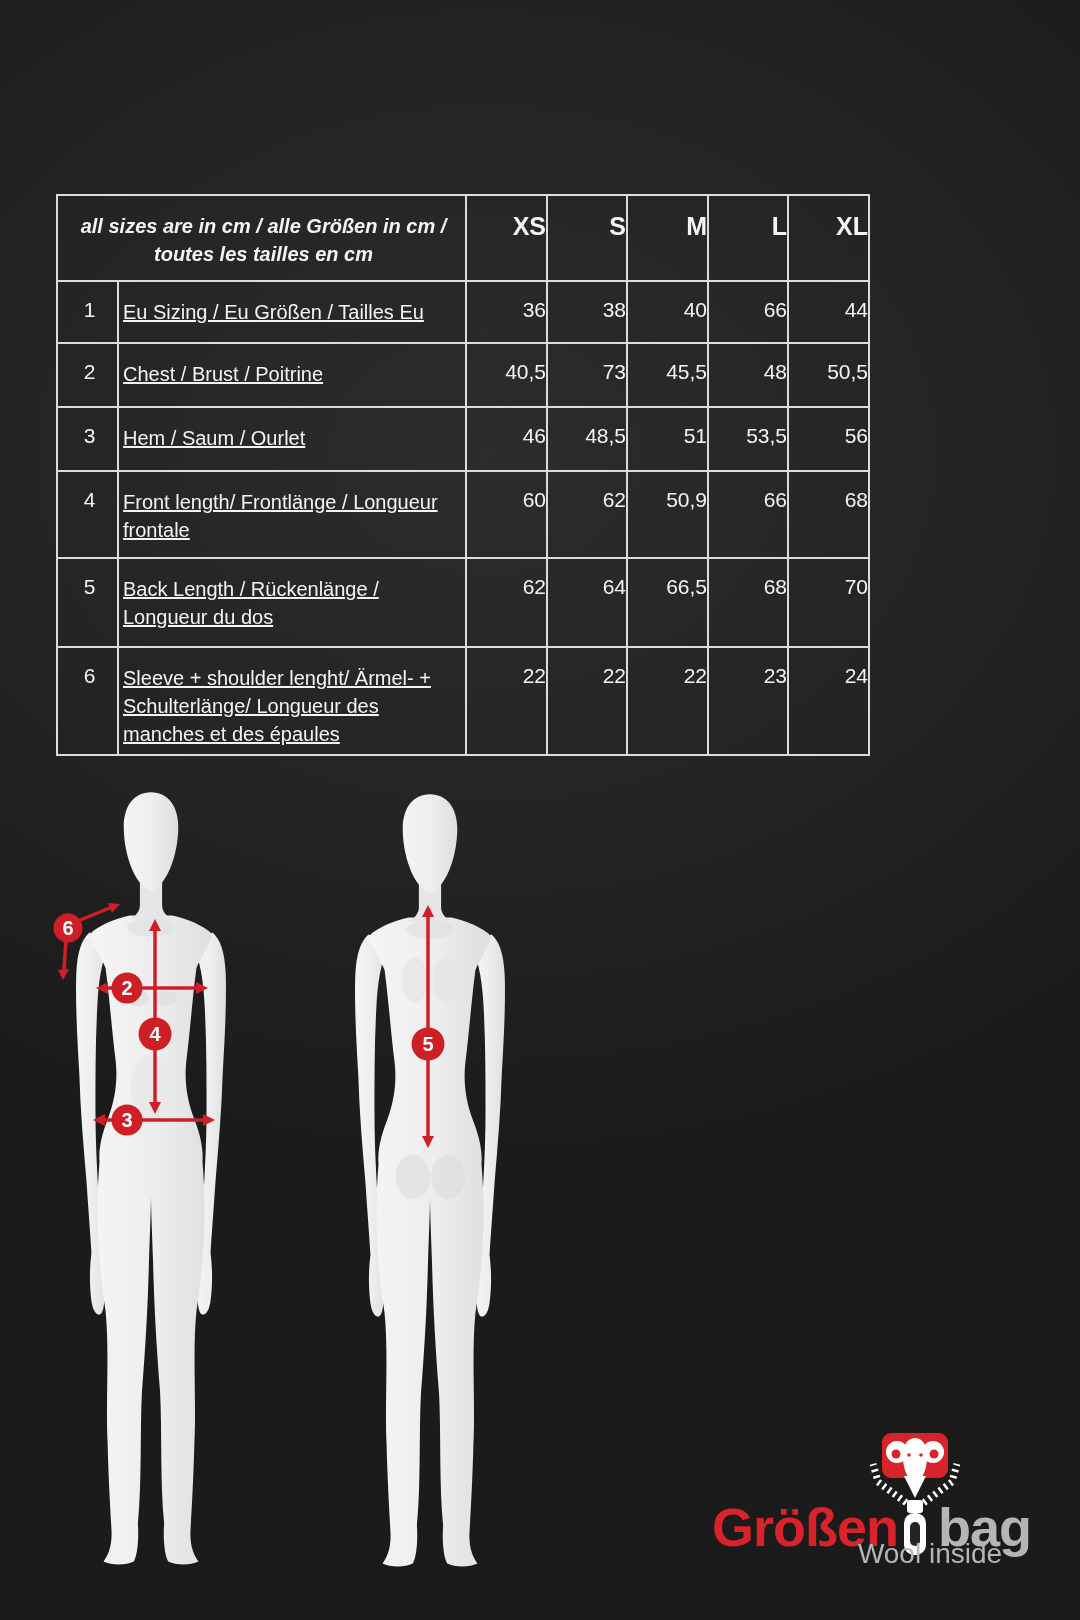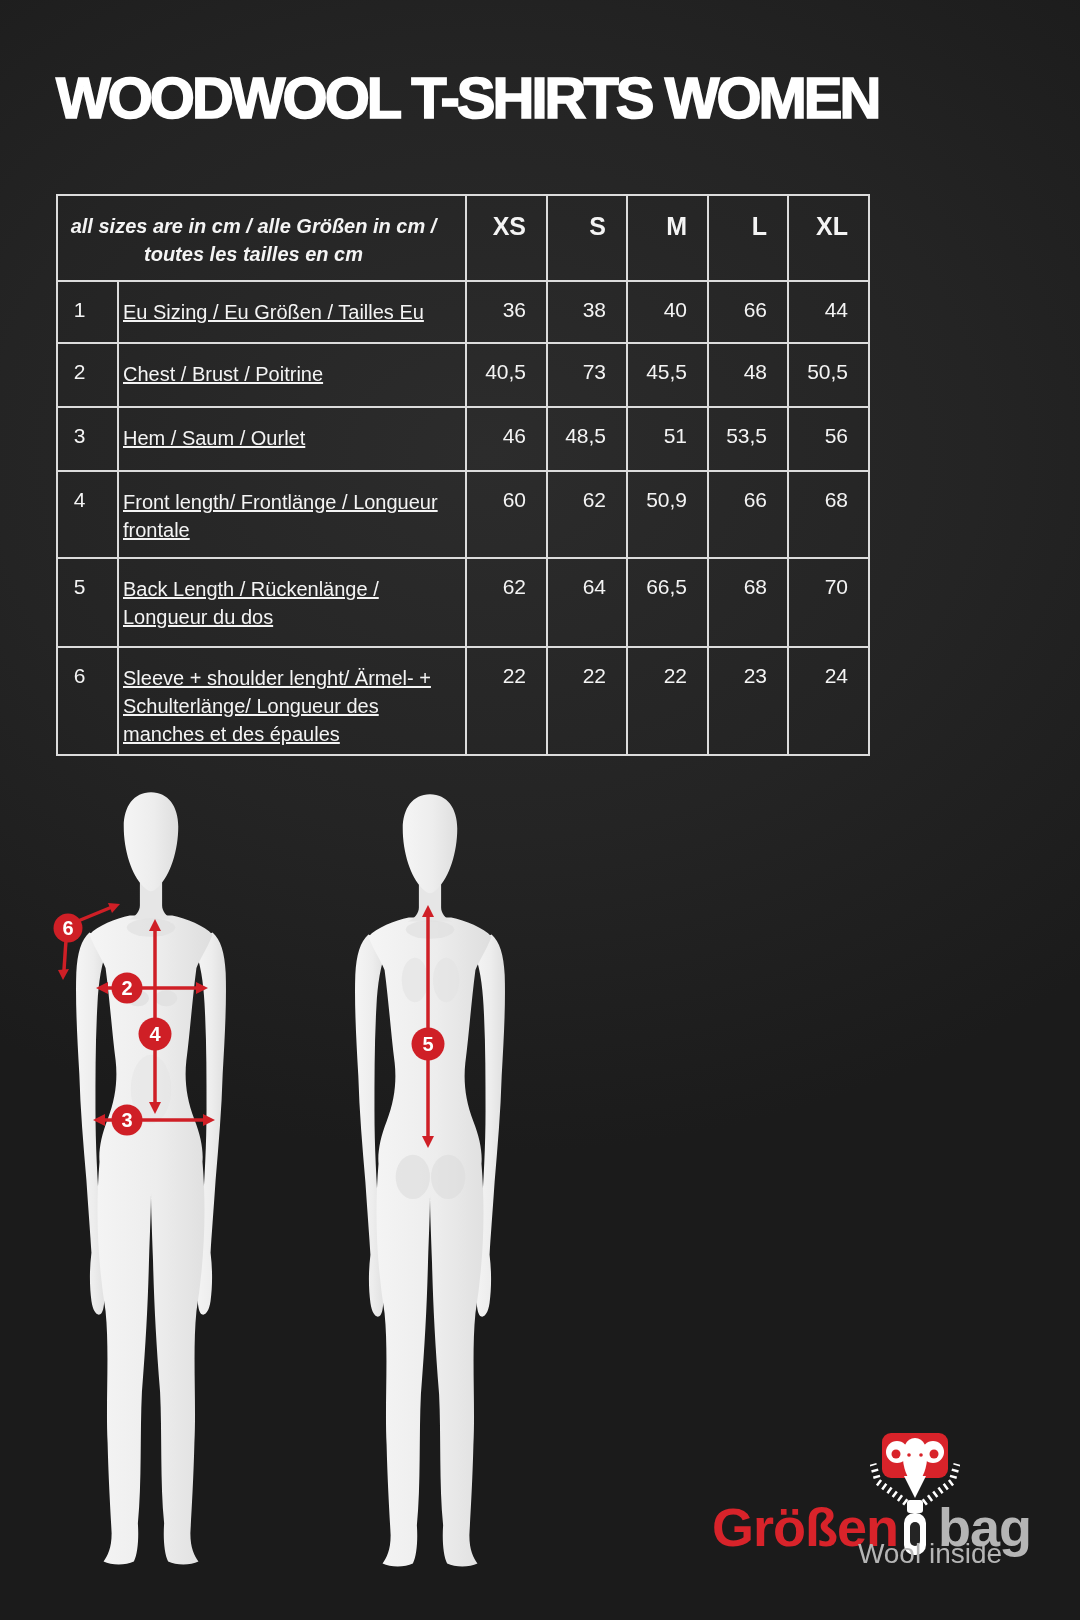--- a/index.html
+++ b/index.html
@@ -21,21 +21,21 @@
 
   
   table.size-table{
     position:absolute;left:56px;top:194px;width:812px;
     border-collapse:collapse;table-layout:fixed;
     color:#f4f4f4;
   }
   table.size-table td{
     border:2px solid #dcdcdc;
     vertical-align:top;
-    padding:16px 20px 6px 4px;
+    padding:16px 0 6px 4px;
   }
   td.note-cell{padding-top:22px;text-align:center;font-style:italic;font-weight:bold;font-size:20px;line-height:1.4;}
   td.size-head{text-align:right;font-weight:bold;font-size:25px;padding-top:15px;}
   td.row-num{text-align:center;font-size:21px;padding-top:17px;}
   td.row-label{font-size:20px;line-height:1.4;padding-left:24px;padding-right:4px;padding-top:15px;text-decoration:underline;}
   td.val{text-align:right;font-size:21px;padding-top:17px;}
   tr.h-head{height:86px;}
   tr.h-1{height:62px;}
   tr.h-2{height:64px;}
   tr.h-3{height:64px;}
@@ -62,21 +62,20 @@
     position:absolute;left:850px;top:1538px;width:160px;text-align:center;
     color:#b5b5b5;font-size:28px;
   }
   .logo-icon{position:absolute;left:870px;top:1428px;}
 </style>
 </head>
 <body>
 
 <div class="page">
 
-  <div class="title">WOODWOOL T-SHIRTS WOMEN</div>
 
   <table class="size-table">
     <colgroup>
       <col style="width:61px">
         <col style="width:348px">
       <col style="width:81px">
         <col style="width:80px">
         <col style="width:81px">
         <col style="width:80px">
         <col style="width:81px">

